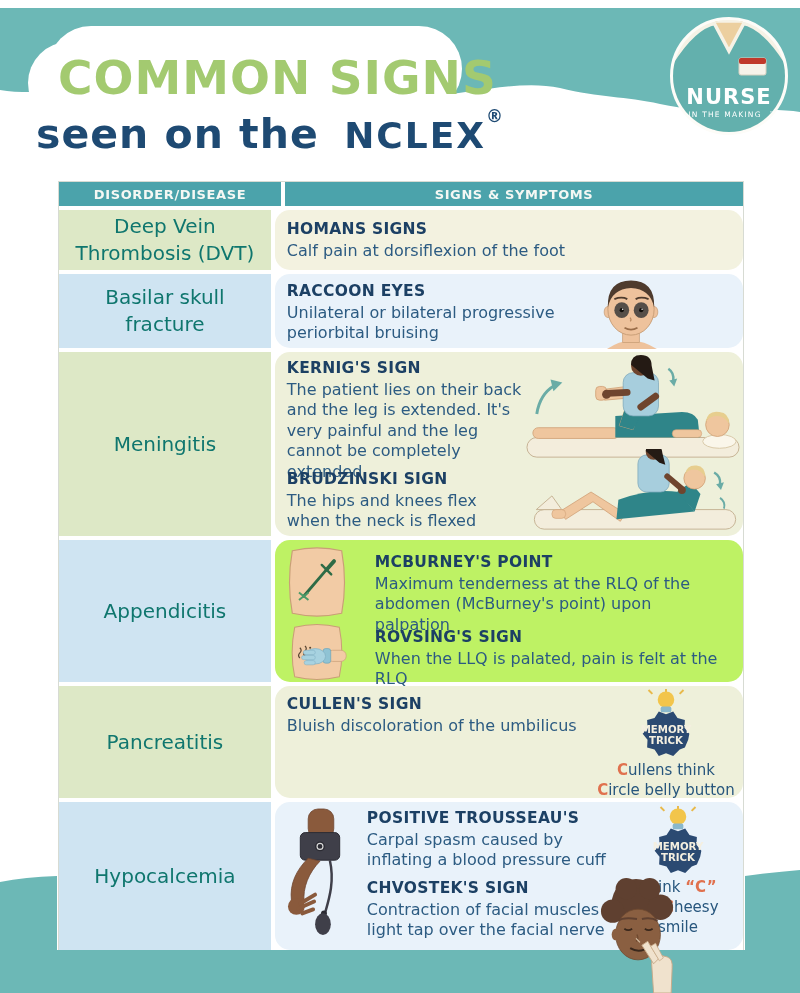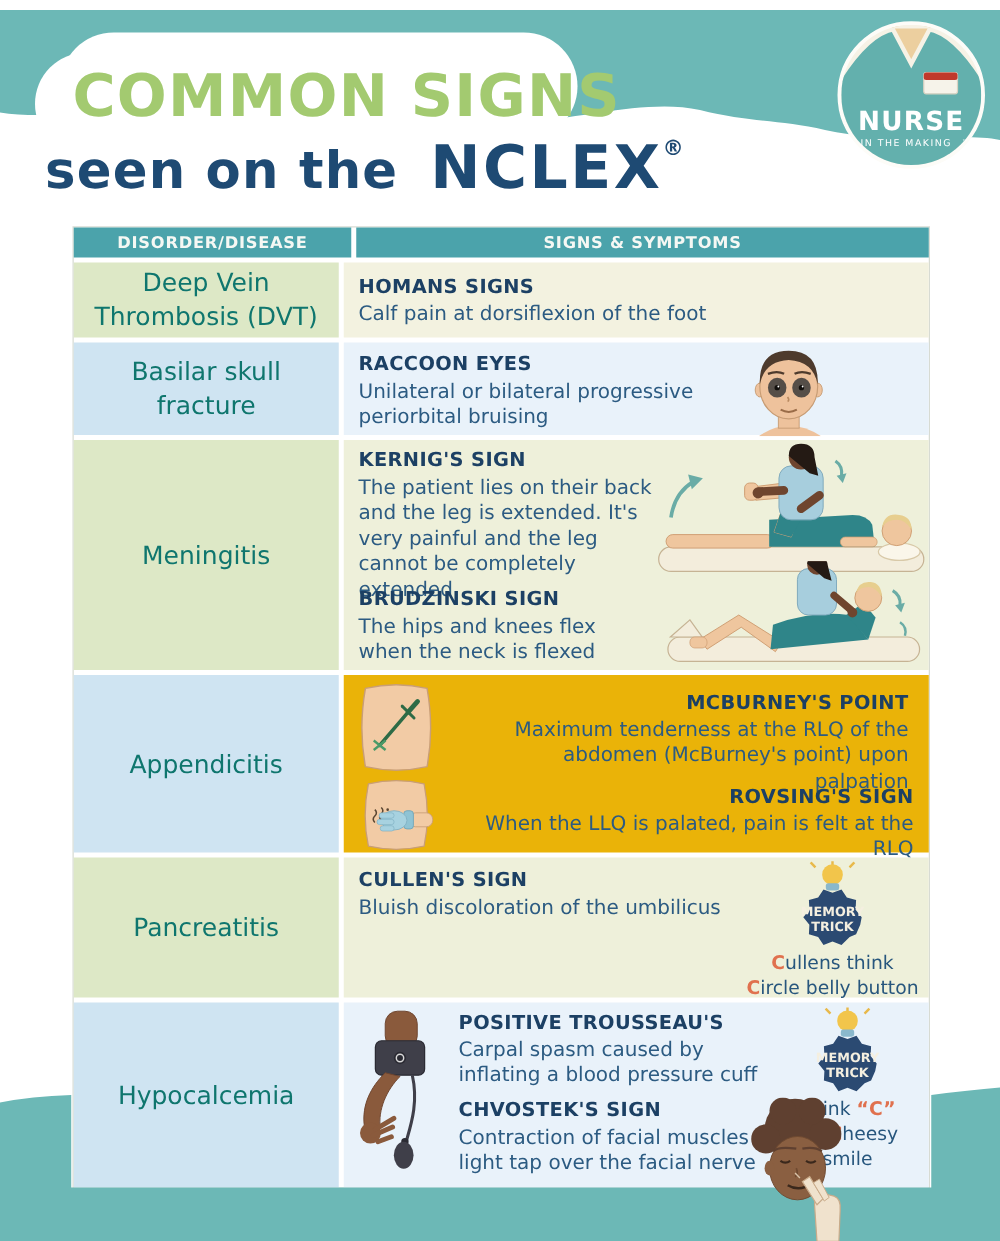--- a/index.html
+++ b/index.html
@@ -23,48 +23,48 @@
   }
   #main-title{
     left:58px;top:50px;z-index:2;
     font-size:47px;font-weight:800;letter-spacing:1px;color:#a3ca70;
     white-space:nowrap;
   }
   #subtitle{
     left:36px;top:106px;z-index:2;color:#1e4a73;white-space:nowrap;
   }
   #subtitle .st-prefix{font-size:41px;font-weight:600;letter-spacing:1px;}
-  #subtitle .st-exam{font-size:48px;font-weight:800;letter-spacing:2px;}
+  #subtitle .st-exam{font-size:36px;font-weight:800;letter-spacing:2px;}
   #subtitle .st-reg{font-size:17px;font-weight:700;vertical-align:26px;}
 
   
   #logo{right:10px;top:14px;z-index:3;}
 
   
   #signs-table{
     left:59px;top:182px;width:684px;z-index:1;
     box-shadow:0 0 0 1px #d7dbd3;
     background:#ffffff;
   }
   .trow{display:flex;gap:4px;margin-bottom:4px;}
   .trow:last-child{margin-bottom:0;}
   .cell{box-sizing:border-box;}
   .cleft{width:222px;display:flex;align-items:center;justify-content:center;
          text-align:center;color:#0f766e;font-size:20px;line-height:1.35;
          padding:2px 14px;}
-  .cright{width:494px;position:relative;color:#2c5b82;}
+  .cright{width:494px;position:relative;color:#2c5b82;border-radius:15px;}
   .hdr{height:24px;display:flex;align-items:center;justify-content:center;
        background:#4ba3ab;color:#f5f8f4;font-size:13px;font-weight:bold;
        letter-spacing:.6px;}
   .bg-green{background:#dde8c6;}
   .bg-green-lt{background:#eef0da;}
   .bg-cream{background:#f3f2e0;}
   .bg-blue{background:#cfe4f2;}
   .bg-blue-lt{background:#e9f2fa;}
-  .bg-blue-xlt{background:#eab308;text-align:right;}
+  .bg-blue-xlt{background:#bef264;}
 
   .sname{font-weight:bold;color:#1c4064;font-size:15.5px;letter-spacing:.3px;
          margin:0 0 3px 0;}
   .sdesc{font-size:16px;line-height:1.28;margin:0;}
 
   
   .r1 .sblock{padding:10px 0 0 12px;}
   .r2 .sblock{padding:8px 0 0 12px;width:270px;}
   #raccoon-art{right:66px;top:1px;}
   .r3 .g1{position:absolute;left:12px;top:7px;width:242px;}

